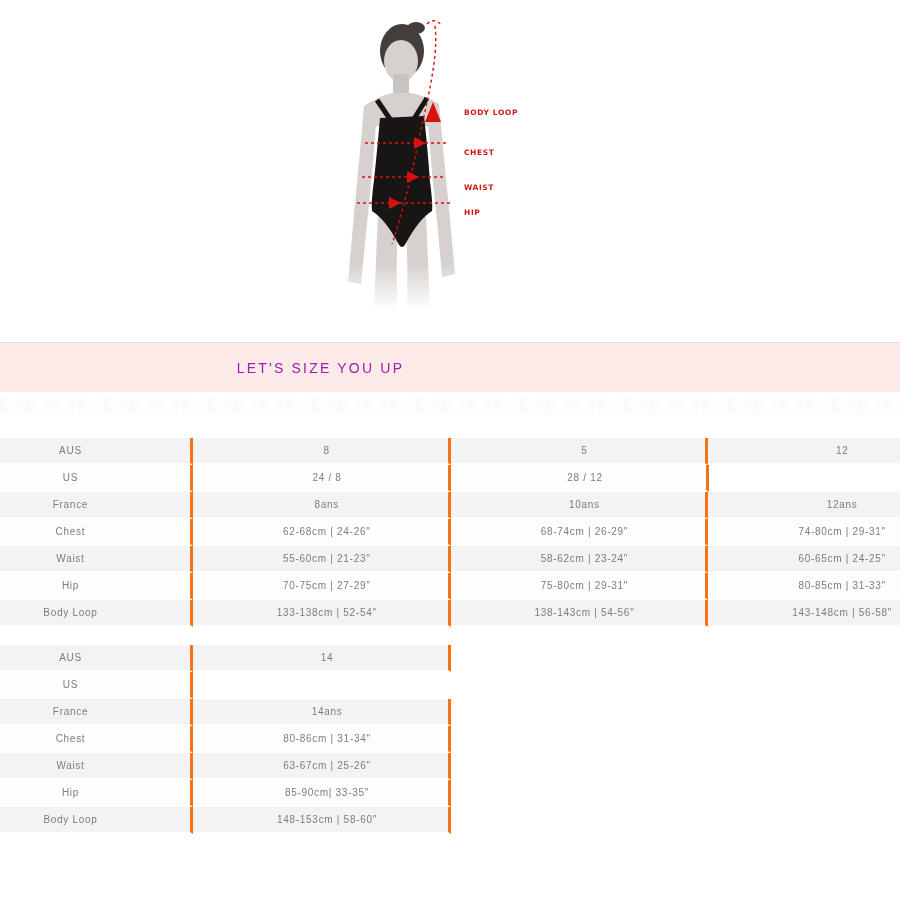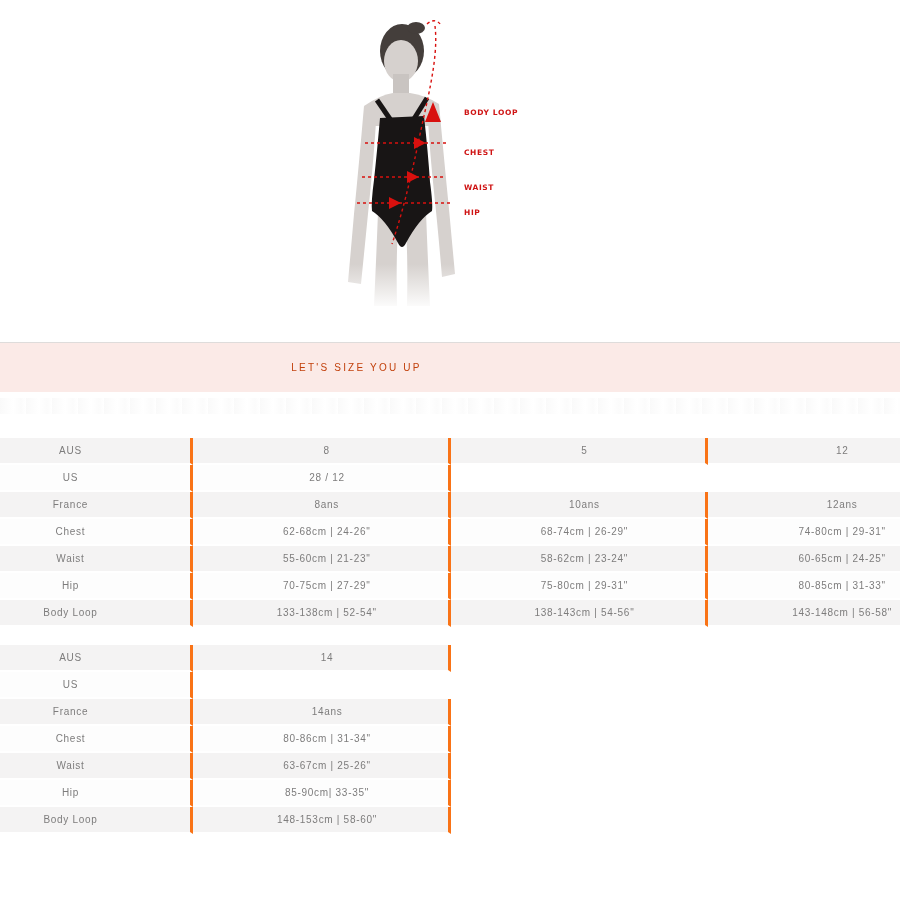--- a/index.html
+++ b/index.html
@@ -22,21 +22,21 @@
   .fig-label.hip{top:194px;}
 
   
   .banner{
     position:absolute;left:0;top:342px;width:900px;height:50px;
     background:#fbeae7;border-top:1px solid #dedcdb;box-sizing:border-box;
   }
   .banner-title{
     position:absolute;left:0;top:0;width:641px;height:100%;
     display:flex;align-items:center;justify-content:center;
-    color:#c2410c;font-size:10px;letter-spacing:2.2px;white-space:nowrap;margin-left:36px;
+    color:#a21caf;font-size:14px;letter-spacing:2.2px;white-space:nowrap;
   }
 
   
   .faded-band{
     position:absolute;left:0;top:398px;width:900px;height:16px;
     background:repeating-linear-gradient(90deg,
       #f5f5f5 0px,#fbfbfb 8px,#ffffff 13px,#f8f8f8 21px,#ffffff 26px);
     opacity:.55;
   }
 
@@ -128,20 +128,21 @@
 
       <div class="trow odd">
         <div class="tcell lbl">AUS</div>
         <div class="tcell val">8</div>
         <div class="tcell val">5</div>
         <div class="tcell val">12</div>
       </div>
 
       <div class="trow even">
         <div class="tcell lbl">US</div>
+        <div class="tcell val">24 / 8</div>
         <div class="tcell val">28 / 12</div>
       </div>
 
       <div class="trow odd">
         <div class="tcell lbl">France</div>
         <div class="tcell val">8ans</div>
         <div class="tcell val">10ans</div>
         <div class="tcell val">12ans</div>
       </div>
 

